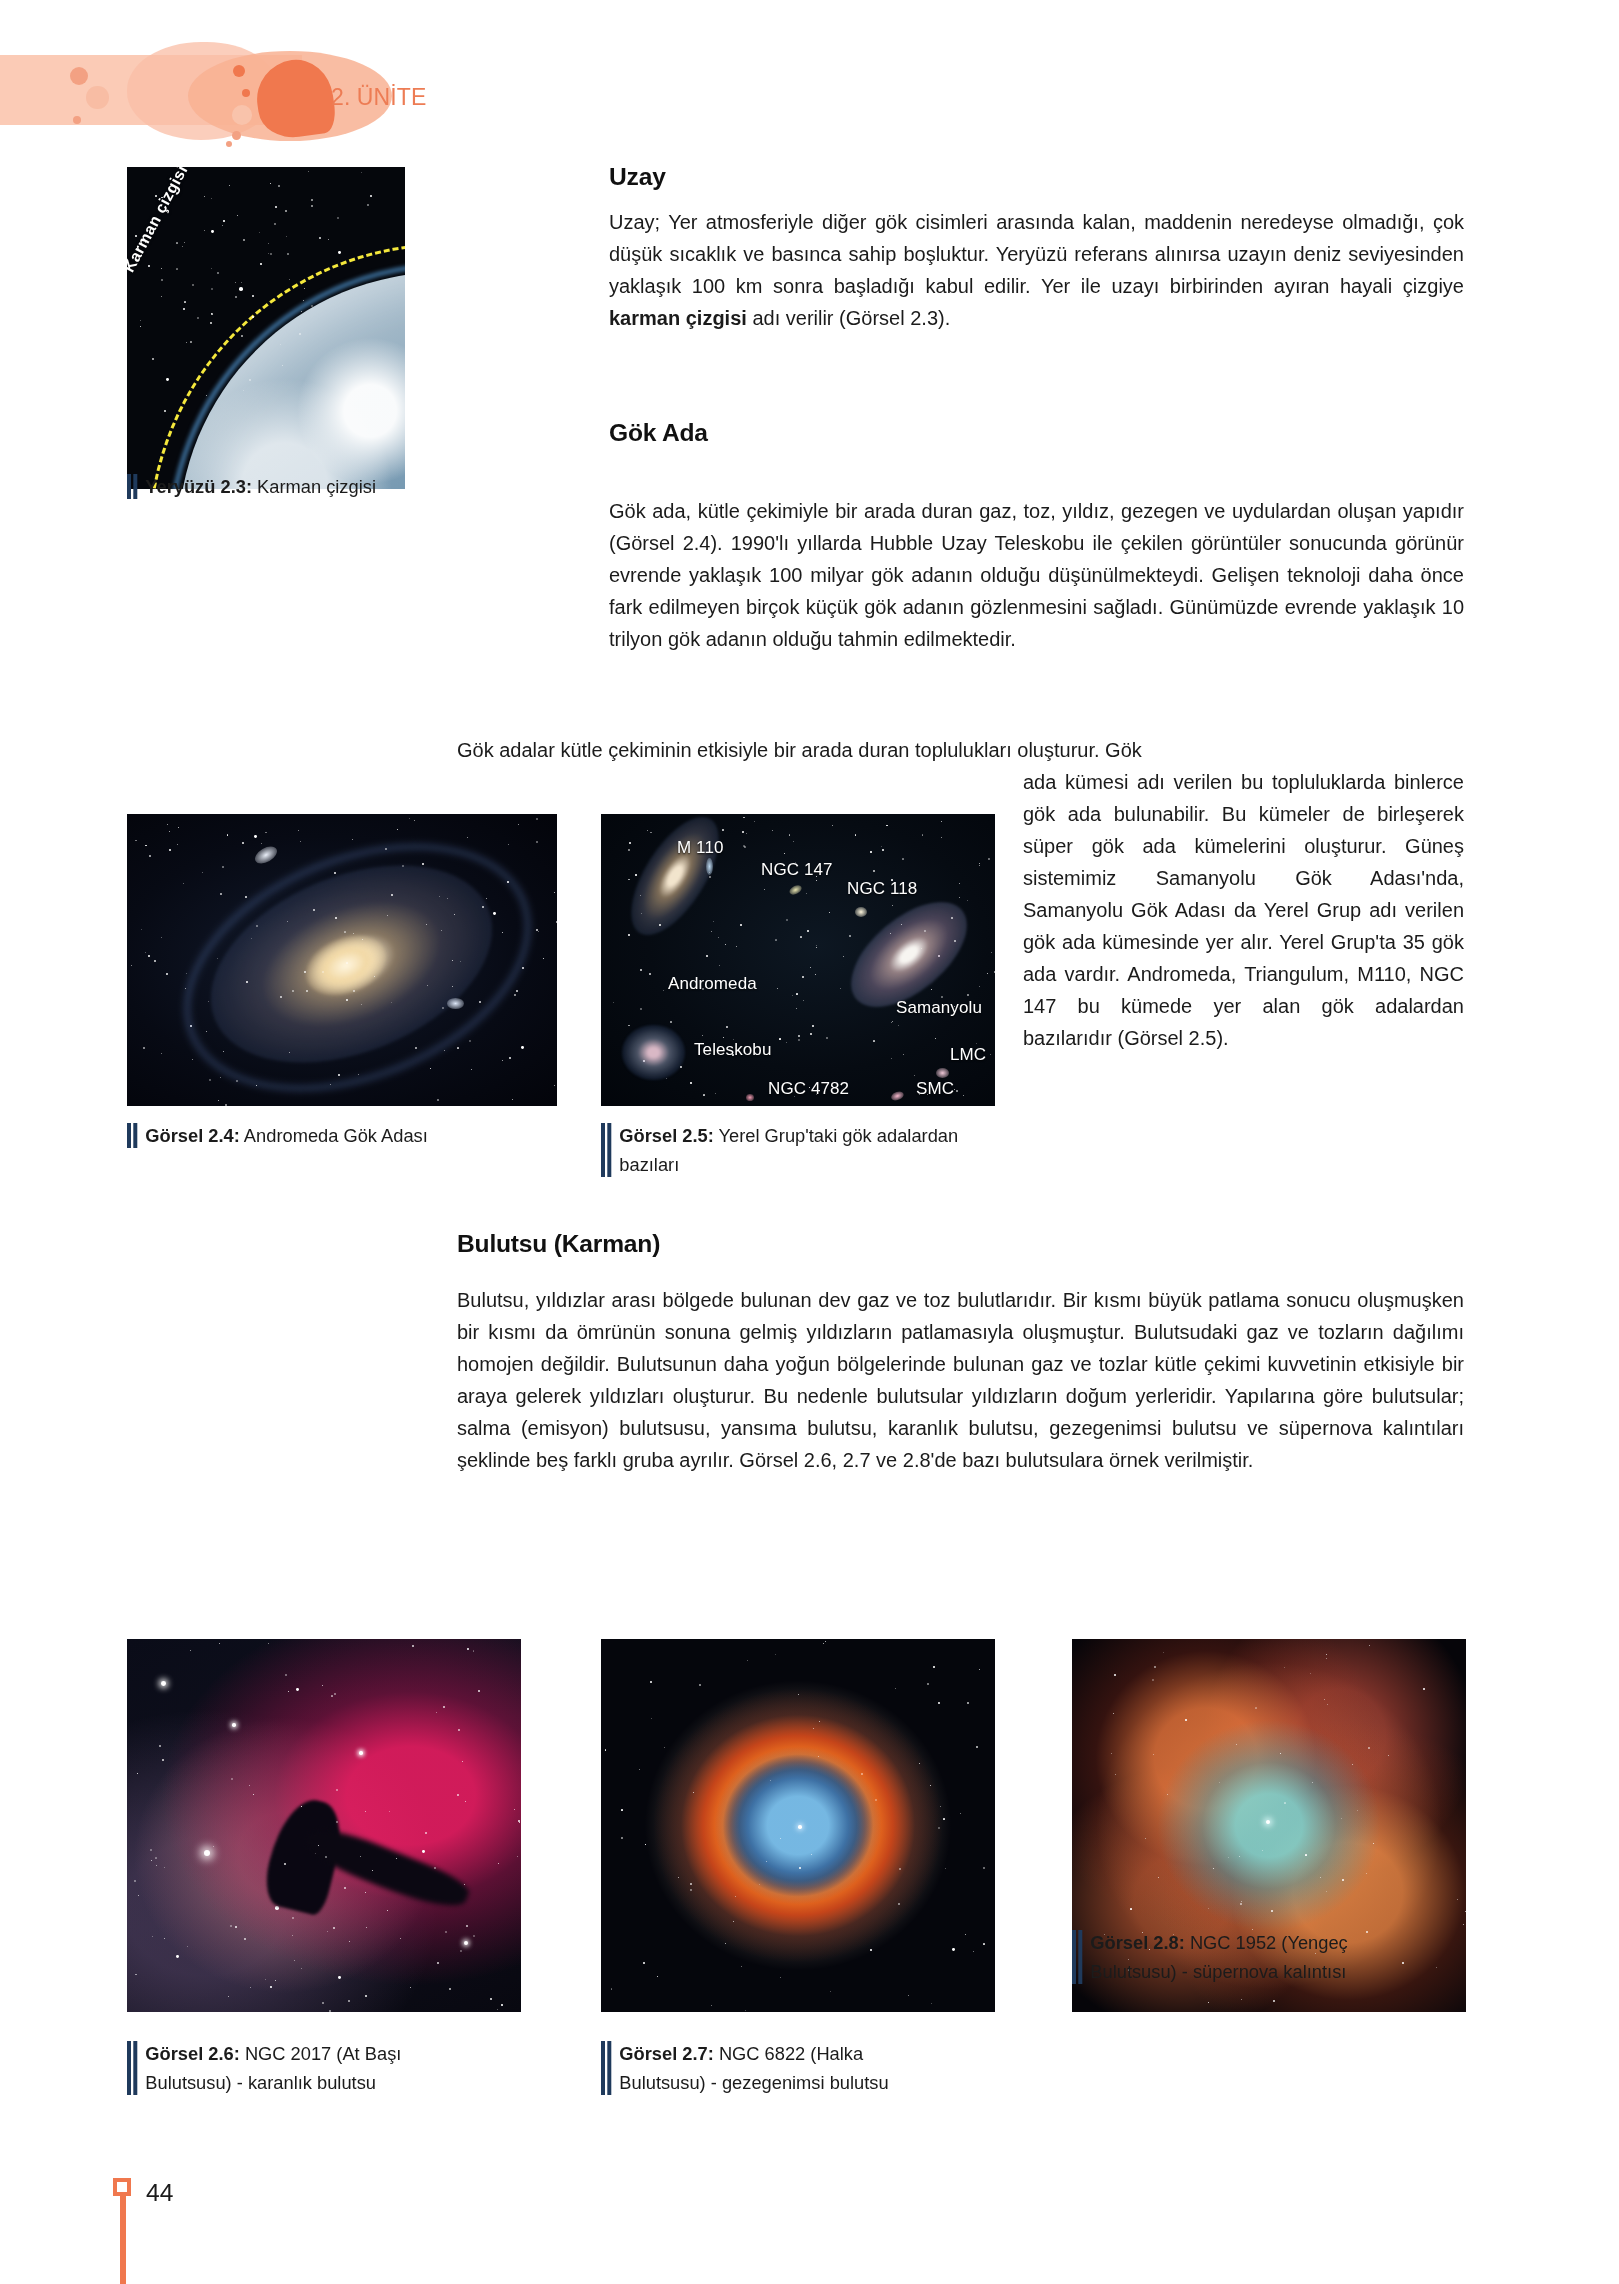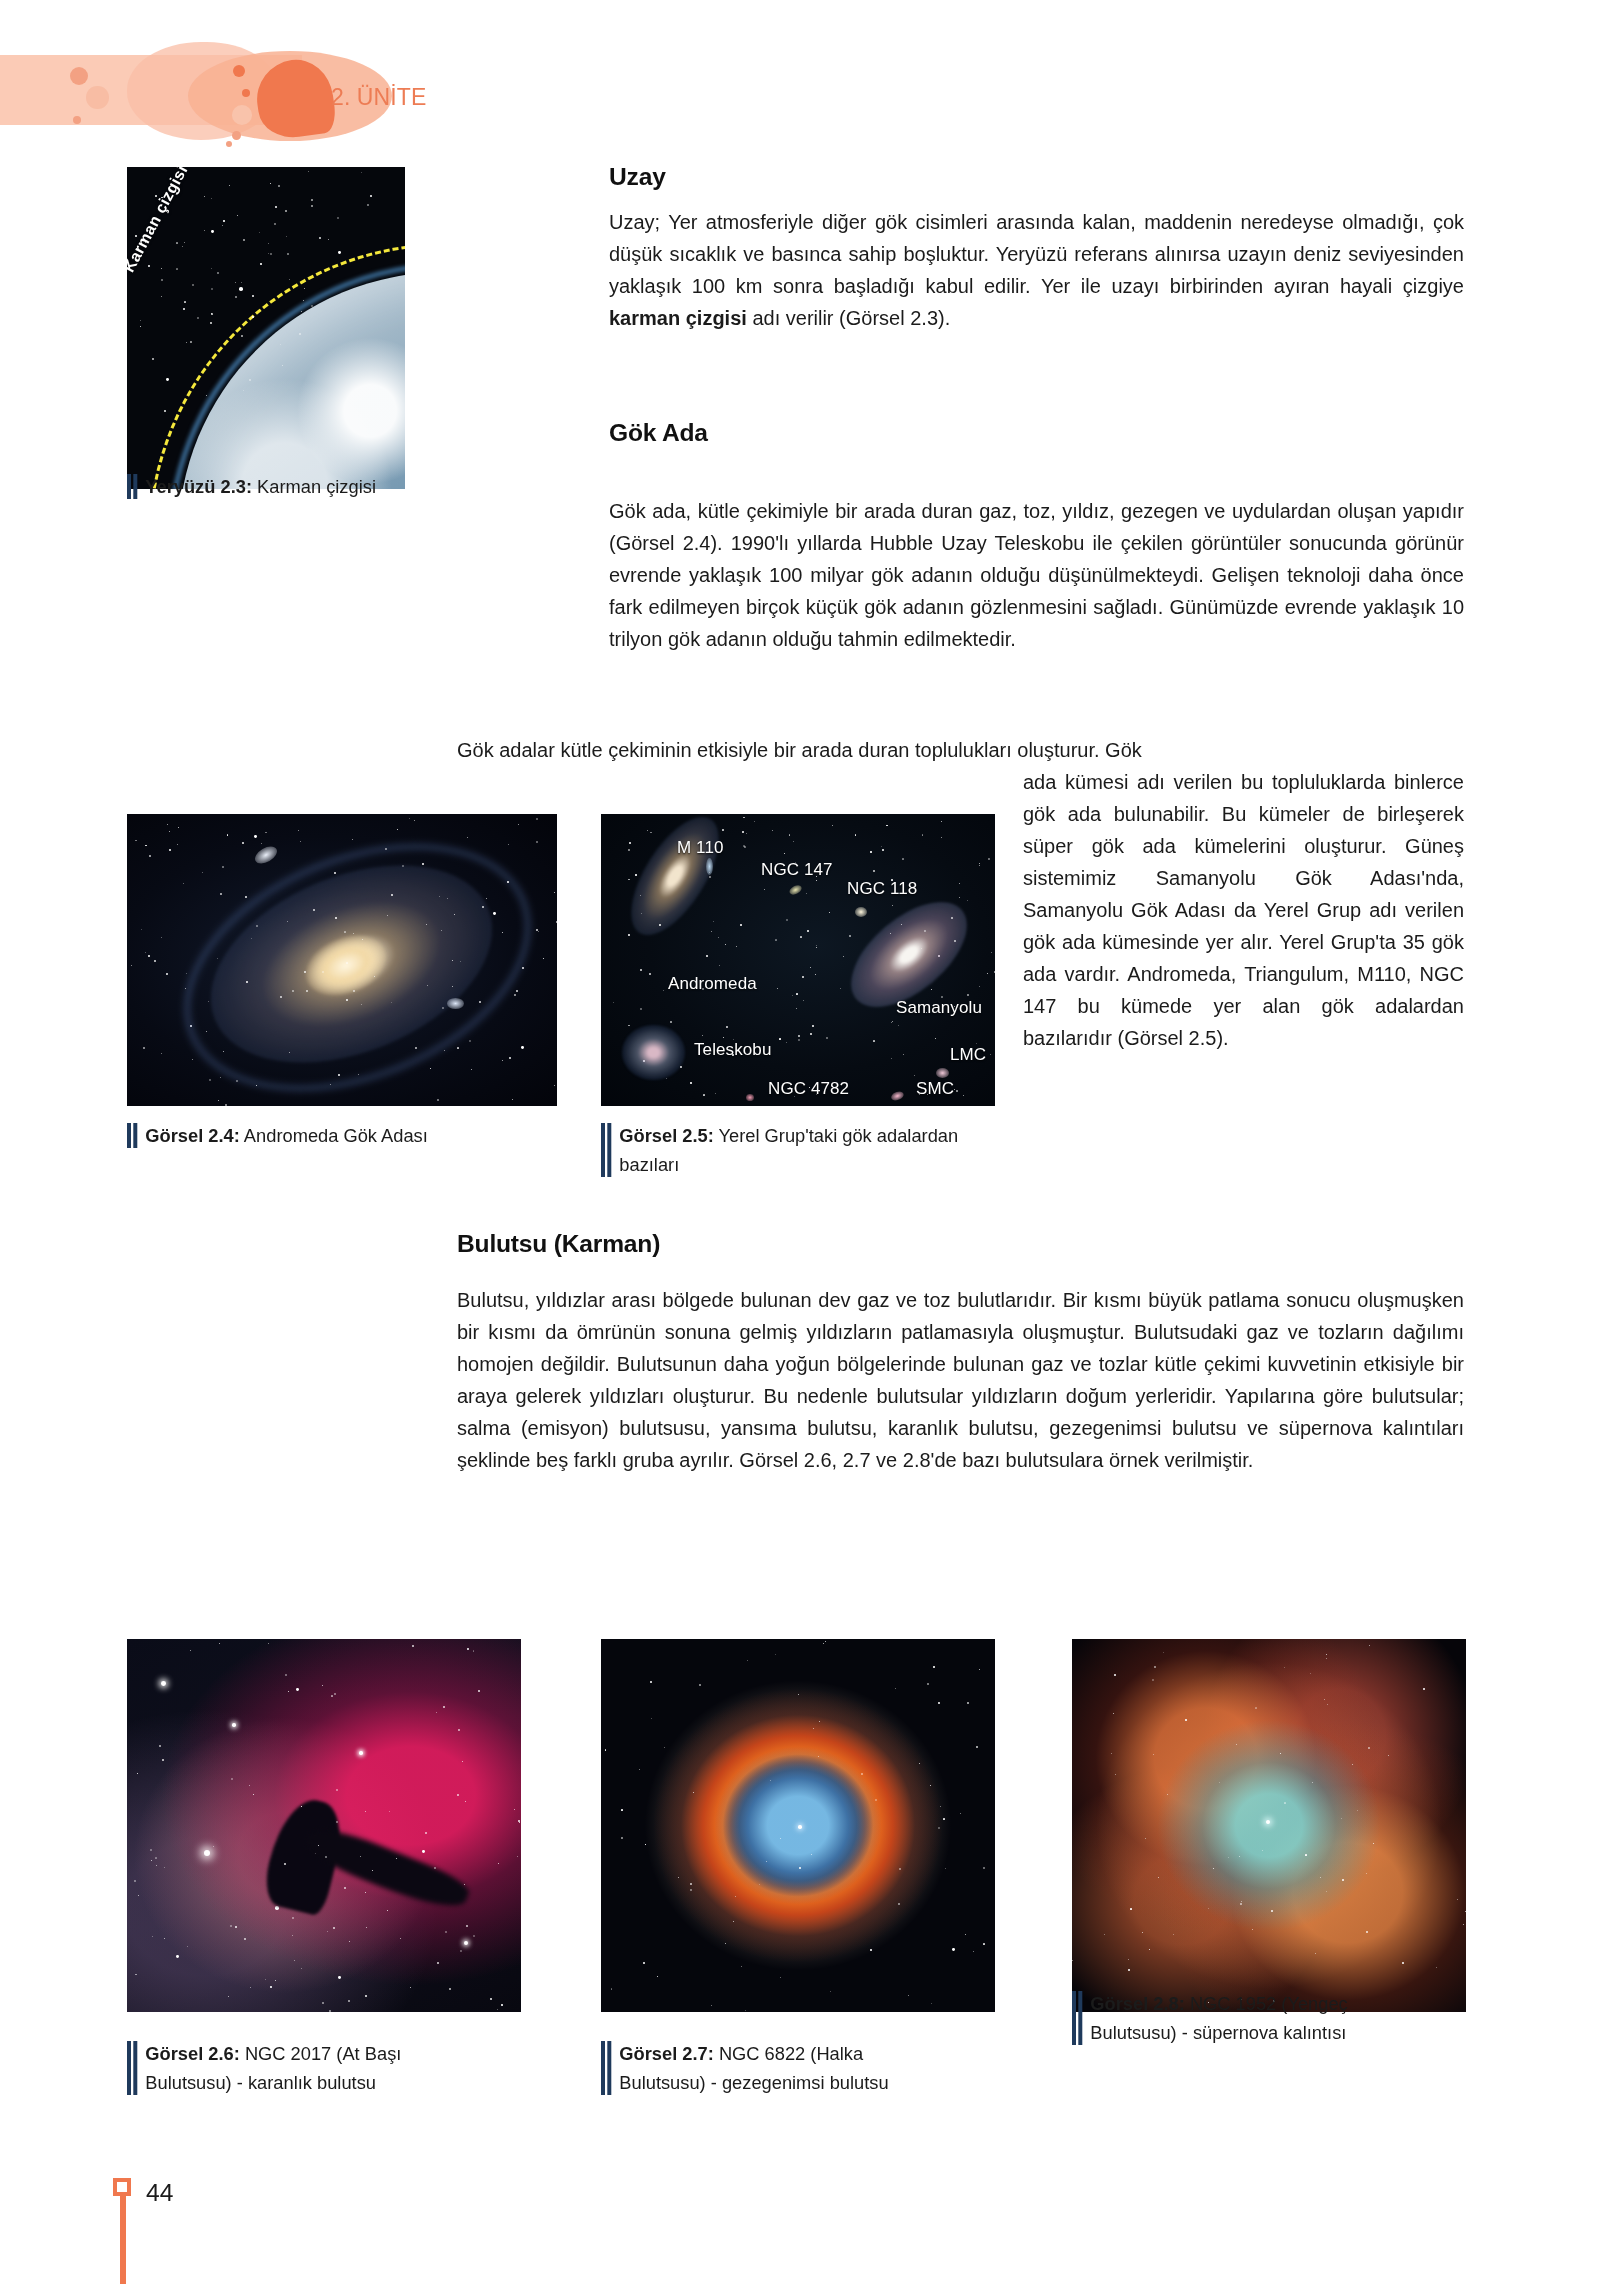--- a/index.html
+++ b/index.html
@@ -866,20 +866,20 @@
     <div class="star" style="left: 164px; top: 105px; width: 1.2px; height: 1.2px; opacity: 0.67;"></div>
     <div class="star" style="left: 82px; top: 27px; width: 1.5px; height: 1.5px; opacity: 0.55;"></div>
     <div class="star" style="left: 252px; top: 60px; width: 1.4px; height: 1.4px; opacity: 0.6;"></div>
     <div class="star" style="left: 243px; top: 314px; width: 1.1px; height: 1.1px; opacity: 0.64;"></div>
     <div class="star" style="left: 80px; top: 40px; width: 1.8px; height: 1.8px; opacity: 0.36;"></div>
     <div class="star" style="left: 141px; top: 229px; width: 1.1px; height: 1.1px; opacity: 0.98;"></div>
     <div class="star" style="left: 70px; top: 293px; width: 1.2px; height: 1.2px; opacity: 0.81;"></div>
     <div class="star" style="left: 169px; top: 262px; width: 0.9px; height: 0.9px; opacity: 0.75;"></div>
     <div class="star" style="left: 301px; top: 204px; width: 1.1px; height: 1.1px; opacity: 0.95;"></div>
   </div>
-<div class="caption" style="left:1072px; top:1989px; width:330px;">
+<div class="caption" style="left:1072px; top:1928px; width:330px;">
   <b>Görsel 2.8:</b><span> NGC 1952 (Yengeç Bulutsusu) - süpernova kalıntısı</span>
 </div>
 
 <div class="footer-mark"></div>
 <div class="footer-sq"></div>
 <div class="page-no">44</div>
 
 
 </body></html>

